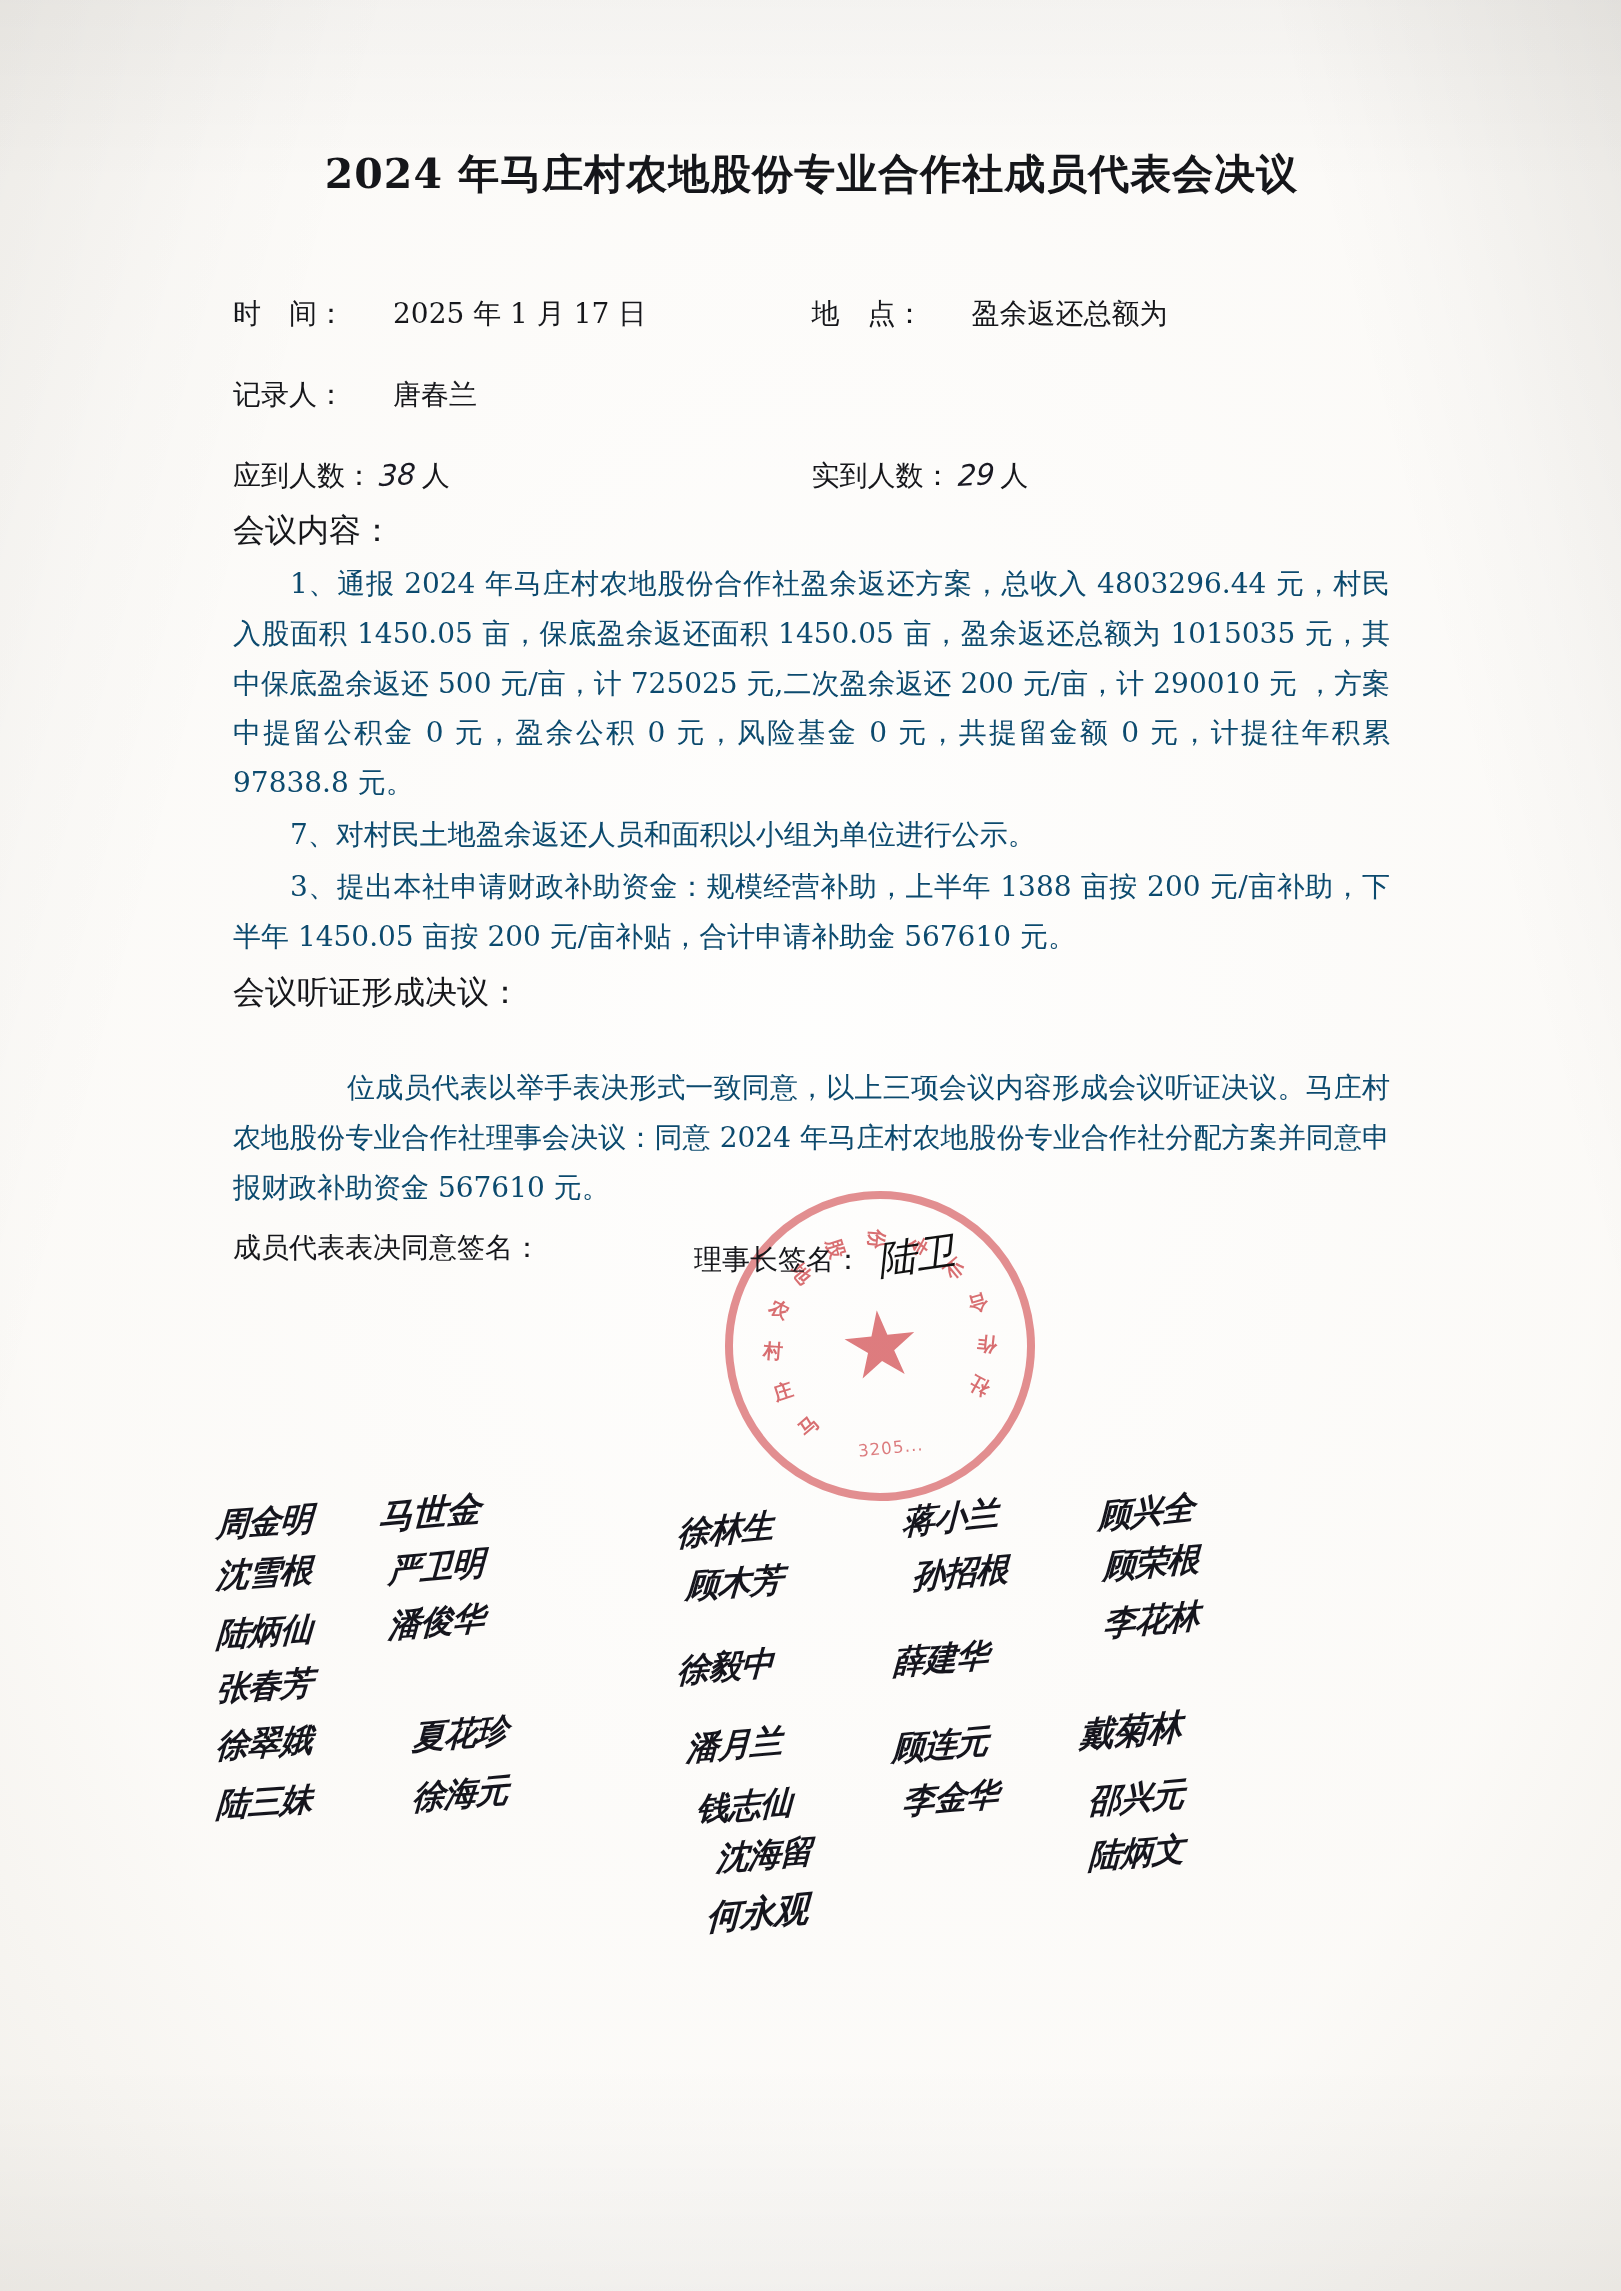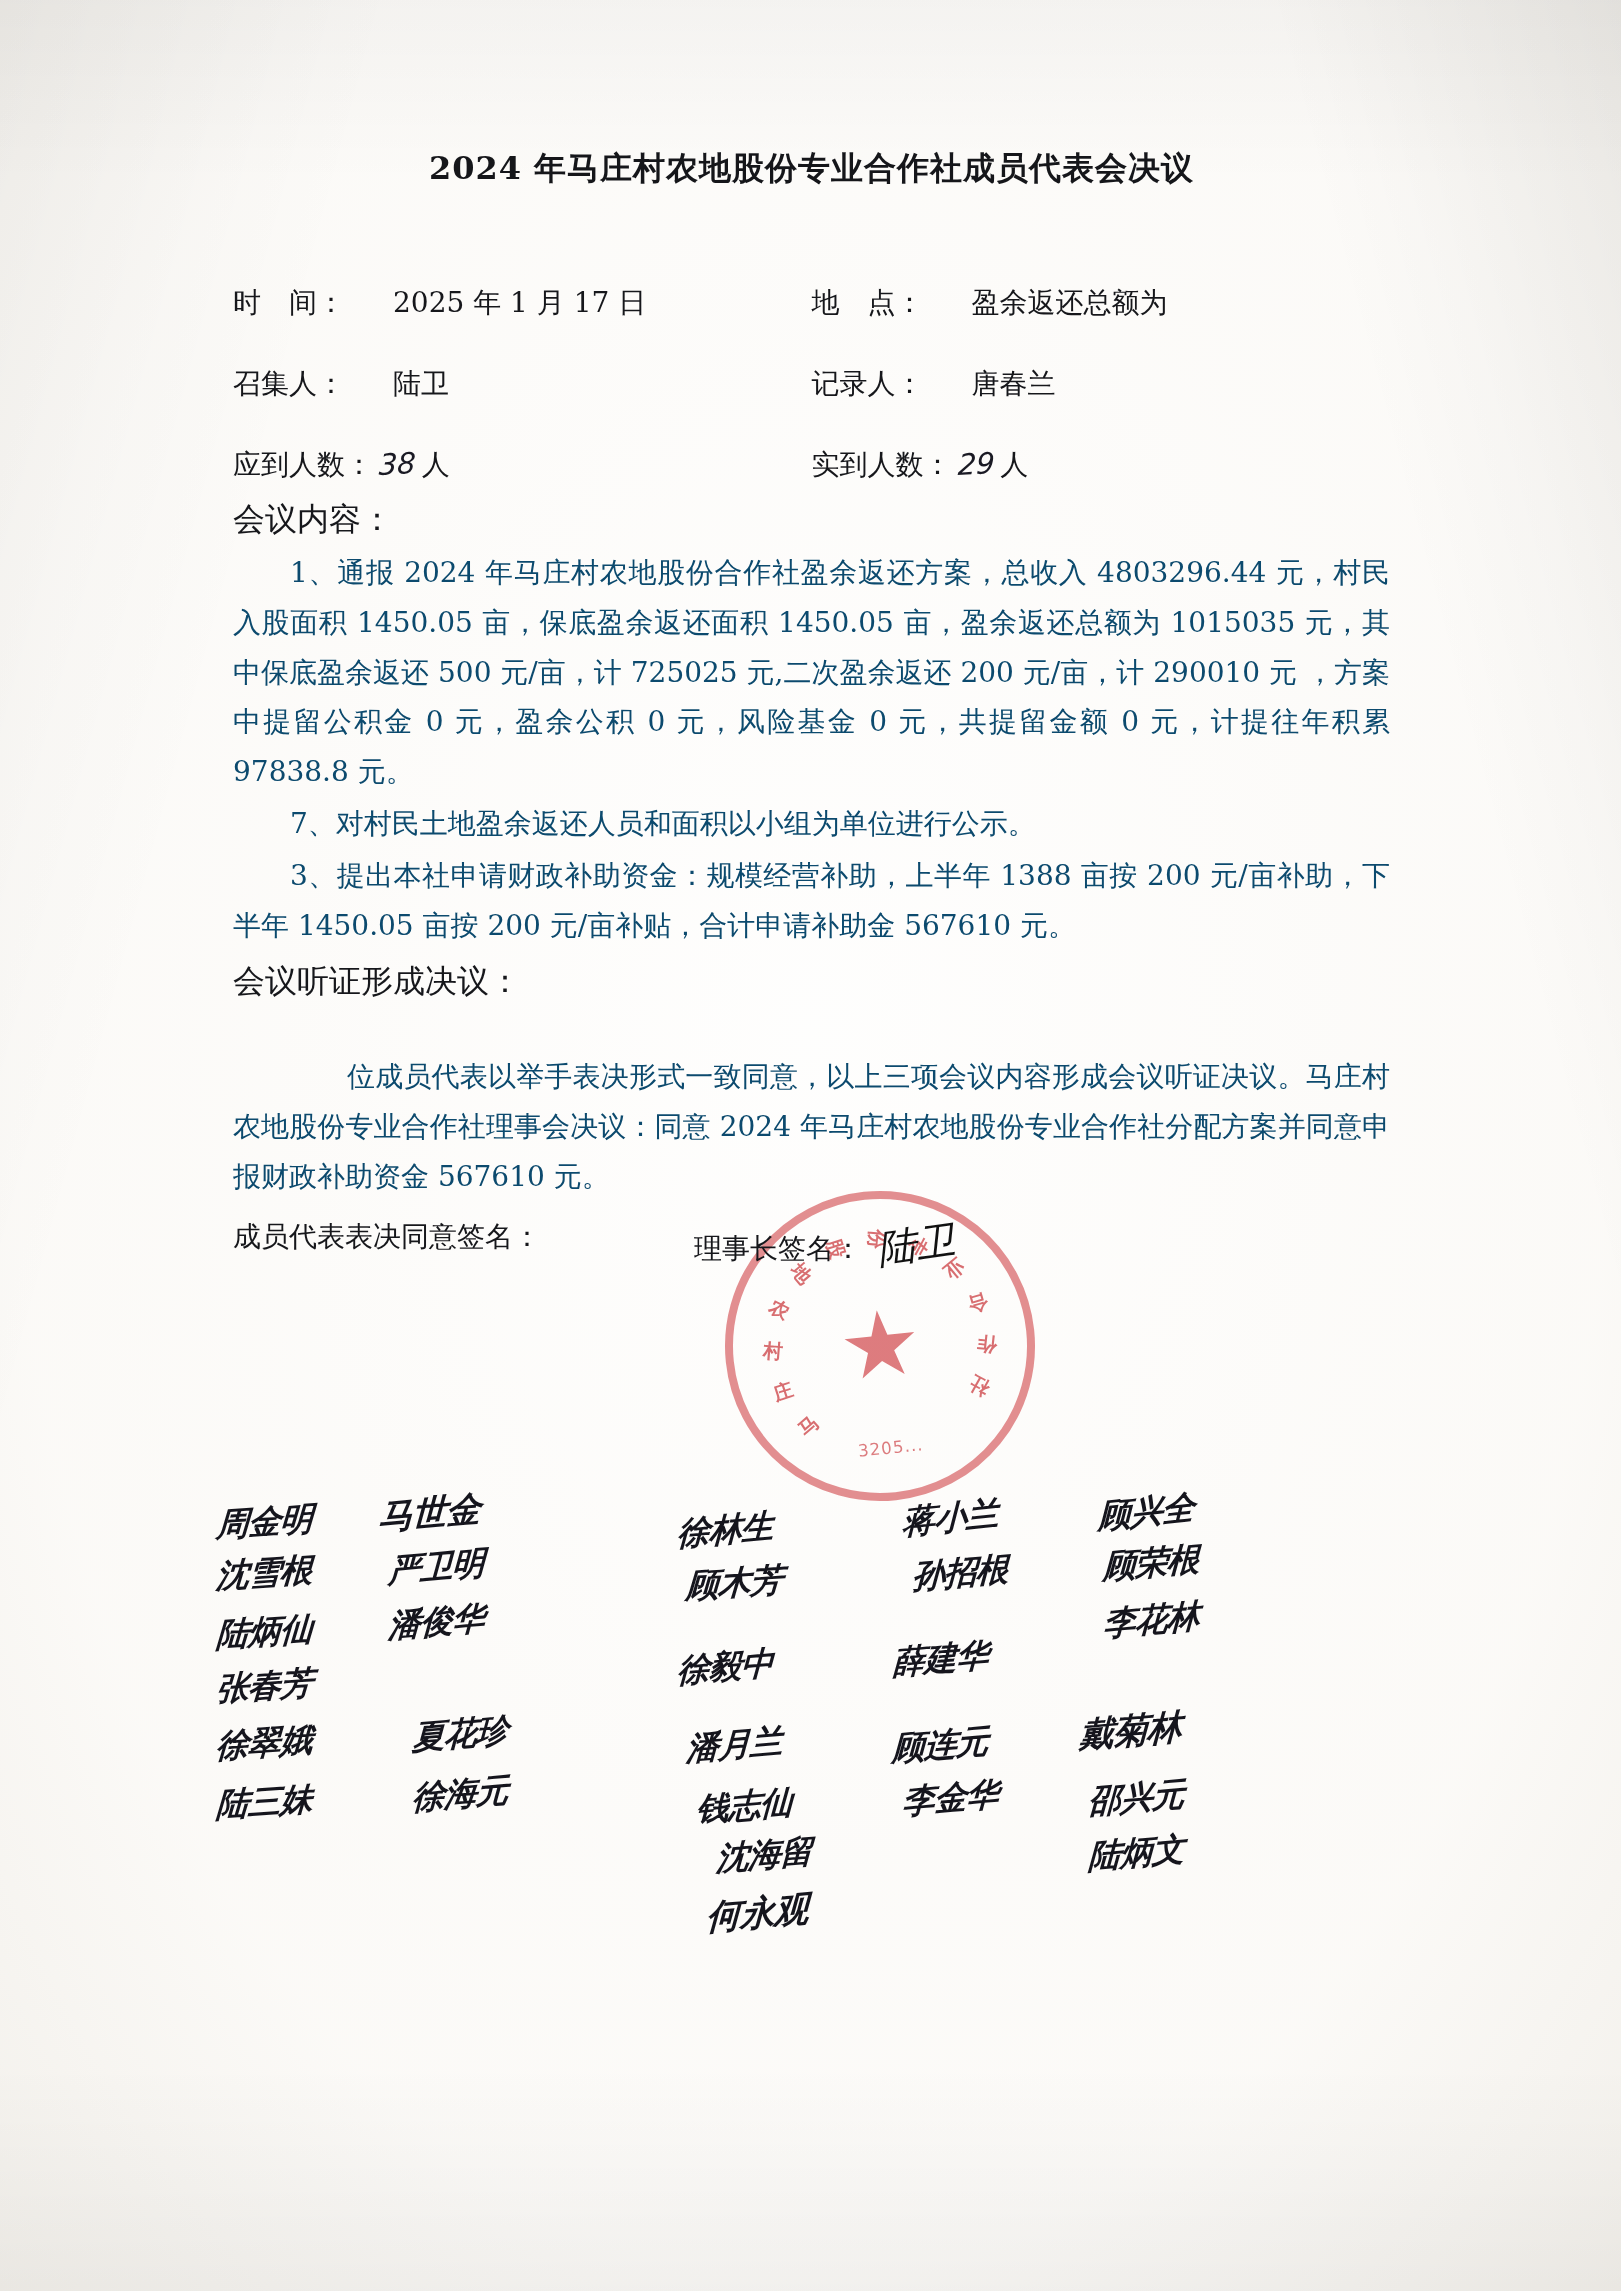--- a/index.html
+++ b/index.html
@@ -30,21 +30,21 @@
     pointer-events: none;
   }
   .content {
     position: absolute;
     left: 233px;
     top: 147px;
     width: 1157px;
   }
   .doc-title {
     text-align: center;
-    font-size: 32px;
+    font-size: 41px;
     font-weight: bold;
     letter-spacing: 1px;
     color: #15161a;
     margin: 0 0 61px 0;
     font-family: "DejaVu Serif", "Liberation Serif", serif;
   }
   .meta-row {
     display: flex;
     font-size: 28px;
     line-height: 1.62;
@@ -198,24 +198,20 @@
         <span class="meta-label">时　间：</span>
         <span class="meta-value">2025 年 1 月 17 日</span>
       </div>
       <div class="meta-col">
         <span class="meta-label">地　点：</span>
         <span class="meta-value">盈余返还总额为</span>
       </div>
     </div>
 
     <div class="meta-row">
-      <div class="meta-col">
-        <span class="meta-label">召集人：</span>
-        <span class="meta-value">陆卫</span>
-      </div>
       <div class="meta-col">
         <span class="meta-label">记录人：</span>
         <span class="meta-value">唐春兰</span>
       </div>
     </div>
 
     <div class="meta-row">
       <div class="meta-col">
         <span class="meta-label">应到人数：</span>
         <span class="handwritten">38</span>

